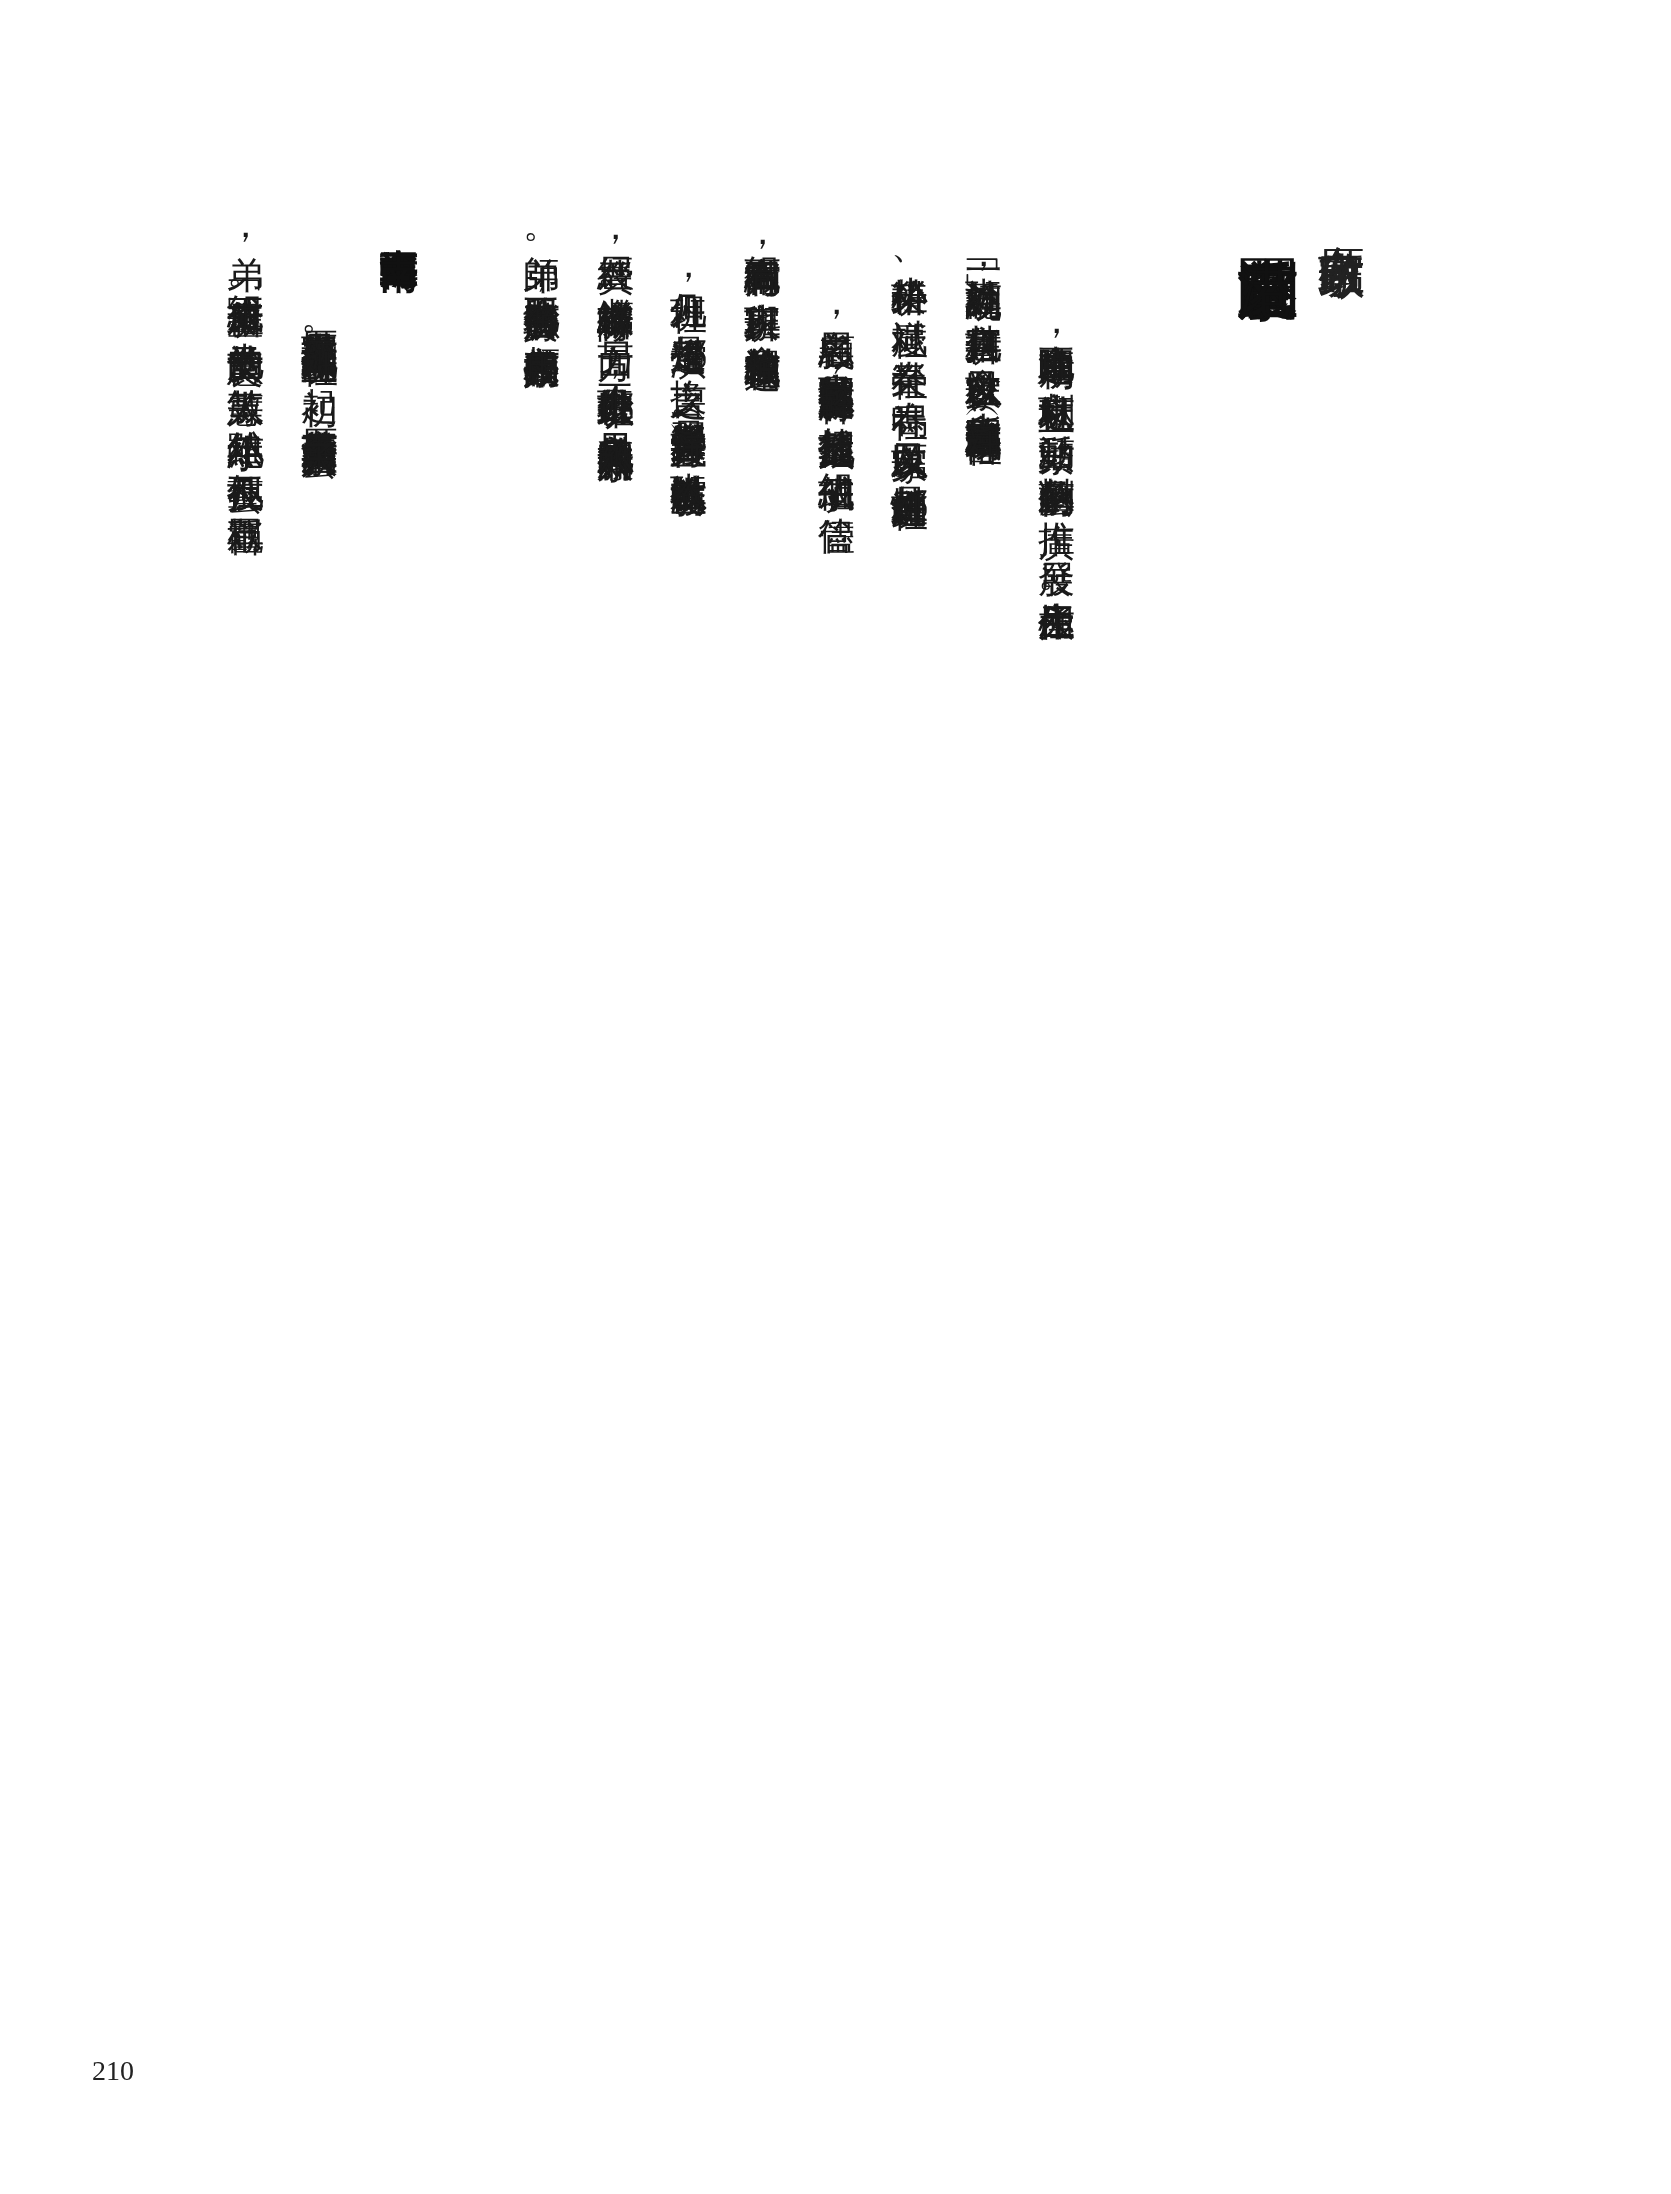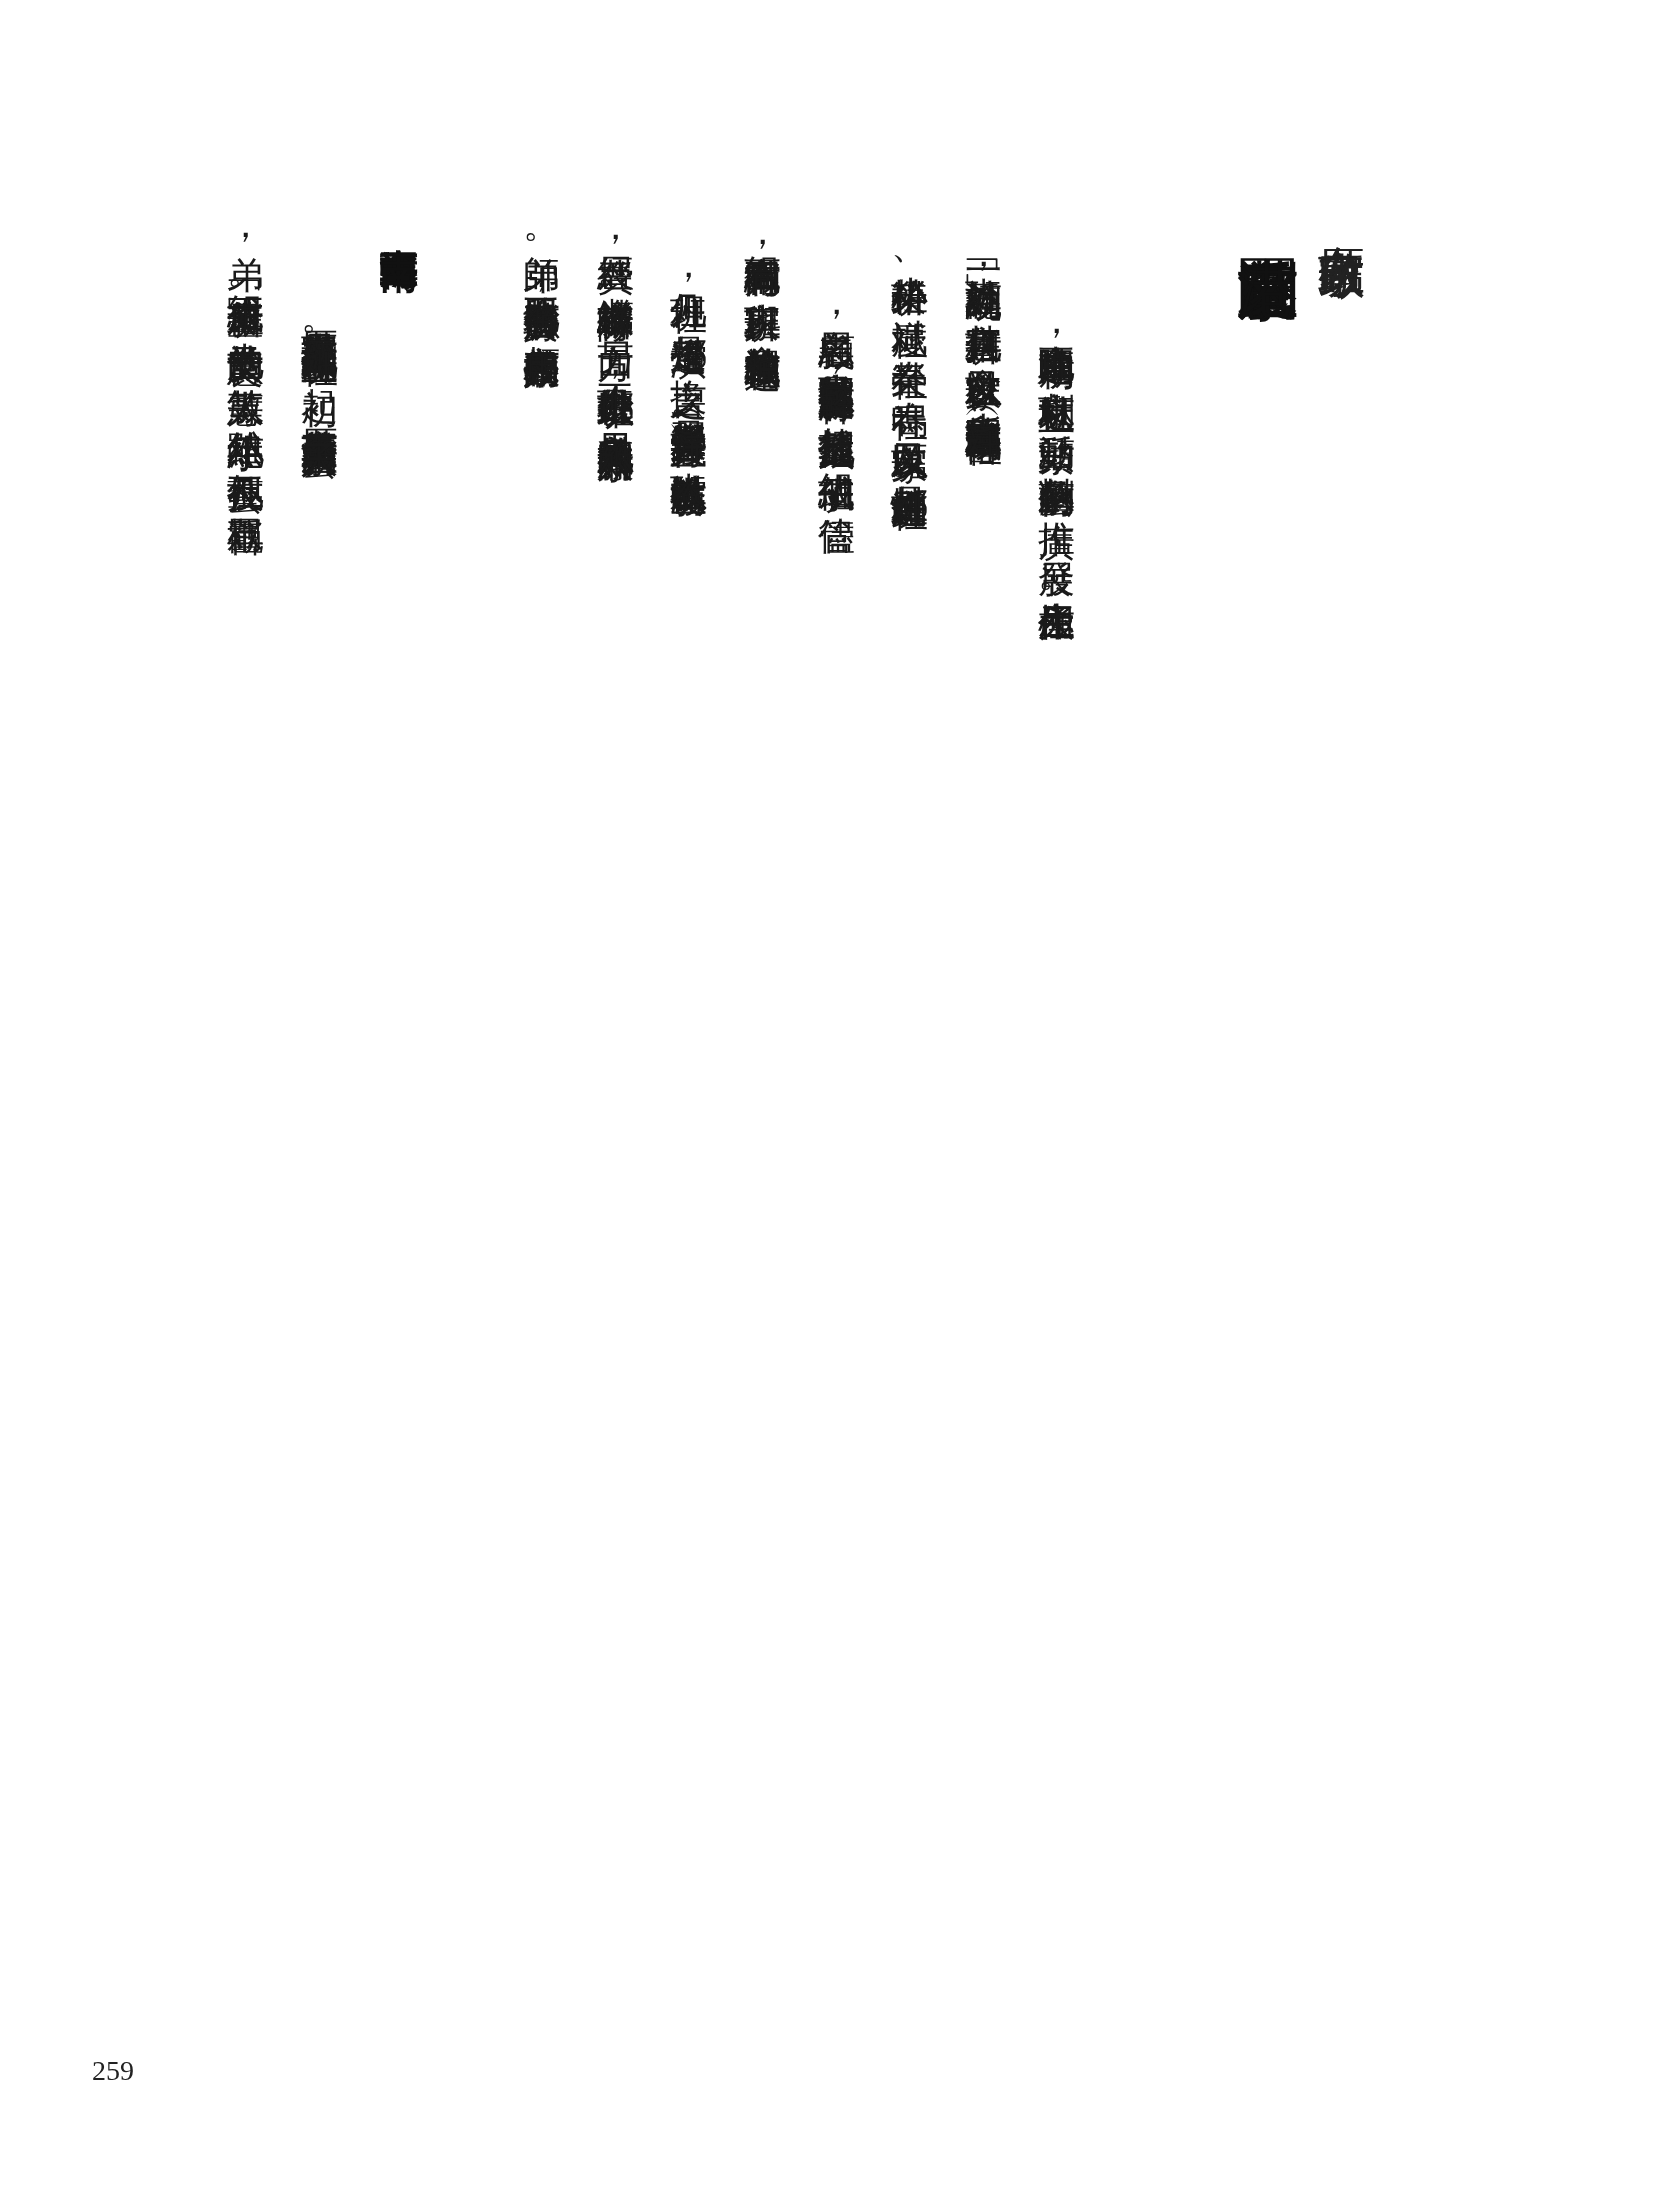--- a/index.html
+++ b/index.html
@@ -84,16 +84,16 @@
 
   <div class="col body-col" style="left:670px; top:264px;">但凡班社，都是邊學邊演。換言之，是學習與營業（舞台實踐）並行。班社以演出收益作為發</div>
   <div class="col body-col" style="left:597px; top:227px;">展經費，繼續培育新梯隊。另一方面，不少班社都是以班帶班，由早入科的大師兄教導新入科的小</div>
   <div class="col body-col" style="left:523px; top:227px;">師弟。此舉不單有助於節省資源，亦頗有教學相長的效用。</div>
 
   <div class="col section-heading" style="left:380px; top:219px;">由上海輾轉至西南</div>
 
   <div class="col body-col" style="left:301px; top:301px;">厲家班是厲彥芝在上世紀三十年代創立的班社。起初，厲彥芝帶領上海更新大舞台的藝人子</div>
   <div class="col body-col" style="left:227px; top:227px;">弟，組成「更新童伶班」。由於他的子女慧良、慧敏等人，雖然年紀小小，但技藝不凡，觀眾喜稱</div>
 
-  <div class="page-number">259</div>
+  <div class="page-number">210</div>
 
 </div>
 
 
 </body></html>

